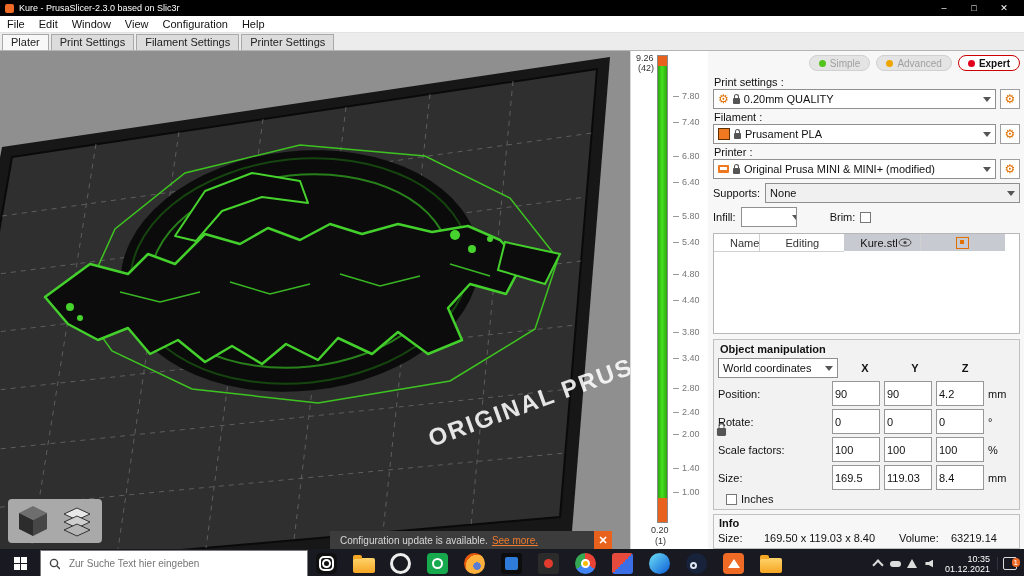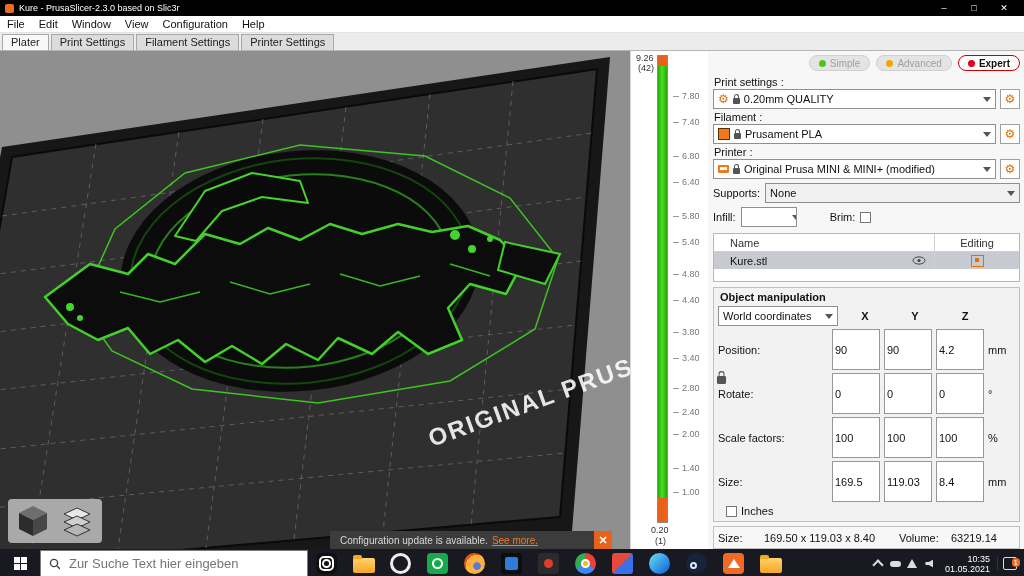--- a/index.html
+++ b/index.html
@@ -66,35 +66,35 @@
   .mini-lock::before{content:"";position:absolute;top:-4px;left:1px;width:5px;height:4px;border:1px solid #555;border-bottom:none;border-radius:3px 3px 0 0;box-sizing:border-box;}
   .spool{width:10px;height:10px;background:#f07820;border:1px solid #5a3000;flex:0 0 auto;}
   .mini-printer{width:11px;height:8px;background:#f07820;border-radius:1px;position:relative;flex:0 0 auto;}
   .mini-printer::before{content:"";position:absolute;top:2px;left:2px;width:7px;height:3px;background:#fff;}
 
   .inline-row{display:flex;align-items:center;gap:5px;margin-top:4px;}
   .combo.small{flex:0 0 auto;width:46px;background:#fff;gap:46px;}
   .combo.wide{background:#f0f0f0;}
   .checkbox{width:11px;height:11px;background:#fff;border:1px solid #777;box-sizing:border-box;flex:0 0 auto;}
 
-  .obj-table{margin-top:6px;height:146px;border:1px solid #b8b8b8;background:#fff;display:flex;flex-direction:column;}
+  .obj-table{margin-top:6px;height:146px;border:1px solid #b8b8b8;background:#fff;display:flex;flex-direction:row;}
   .obj-header{display:flex;height:17px;border-bottom:1px solid #d0d0d0;align-items:center;color:#333;}
   .col-name{flex:1;padding-left:16px;display:flex;align-items:center;}
   .col-edit{width:85px;border-left:1px solid #d0d0d0;text-align:center;height:100%;display:flex;align-items:center;justify-content:center;box-sizing:border-box;}
   .obj-row{display:flex;height:17px;background:#c7cad0;align-items:center;}
   .obj-row .eye{margin-left:auto;margin-right:8px;display:flex;}
   .edit-ic{width:11px;height:10px;border:1px solid #e07000;position:relative;}
   .edit-ic::after{content:"";position:absolute;left:3px;top:2px;width:4px;height:4px;background:#e07000;}
   .obj-empty{flex:1;background:#fff;}
 
   .manip{margin-top:5px;border:1px solid #c0c0c0;background:#f2f2f2;padding:3px 4px 4px 4px;position:relative;}
   .manip-title{font-weight:bold;margin:0 0 2px 2px;}
   .m-row{display:flex;align-items:center;margin-top:3px;gap:4px;}
   .m-label{width:110px;white-space:nowrap;}
-  .m-input{width:42px;height:15px;border:1px solid #979797;background:#fff;font-size:11px;padding:12px 2px;font-family:"Liberation Sans",sans-serif;color:#111;}
+  .m-input{width:42px;height:15px;border:1px solid #979797;background:#fff;font-size:11px;padding:4px 2px;font-family:"Liberation Sans",sans-serif;color:#111;}
   .m-unit{width:22px;}
   .m-select{width:110px;flex:0 0 auto;}
   .m-axis{width:46px;text-align:center;font-weight:bold;}
   .scale-lock{position:absolute;left:4px;top:86px;transform:scale(1.3);}
   .inches-row{margin-left:8px;}
 
   .info{margin-top:4px;border:1px solid #c0c0c0;background:#f7f7f7;padding:2px 4px 4px 4px;}
   .info-title{font-weight:bold;margin-left:1px;}
   .info-row{display:flex;margin-top:3px;}
   .info-row .l1{width:46px;}
@@ -103,21 +103,21 @@
 
   .slice-btn{margin-top:auto;height:21px;background:linear-gradient(#fdfdfd,#cfcfcf);border:1px solid #999;border-bottom:none;
              display:flex;align-items:center;justify-content:center;color:#222;}
 
   
   .taskbar{height:29px;background:#191922;display:flex;align-items:stretch;color:#fff;}
   .start{width:40px;display:flex;align-items:center;justify-content:center;}
   .win-logo{display:grid;grid-template-columns:6px 6px;grid-template-rows:6px 6px;gap:1px;}
   .win-logo span{background:#fff;}
   .searchbox{width:268px;background:#fff;border:1px solid #7a7a7a;display:flex;align-items:center;gap:7px;padding:0 8px;box-sizing:border-box;margin:1px 0;}
-  .searchbox input{border:none;outline:none;font-size:13px;width:100%;color:#333;background:transparent;font-family:"Liberation Sans",sans-serif;}
+  .searchbox input{border:none;outline:none;font-size:10px;width:100%;color:#333;background:transparent;font-family:"Liberation Sans",sans-serif;}
   .task-icons{display:flex;align-items:stretch;}
   .task-icon{width:37px;display:flex;align-items:center;justify-content:center;}
   .ic{width:21px;height:21px;position:relative;box-sizing:border-box;}
   .ic-camera{background:#101010;border-radius:5px;}
   .ic-camera::before{content:"";position:absolute;inset:3px;border:2px solid #fff;border-radius:5px;}
   .ic-camera::after{content:"";position:absolute;left:6px;top:6px;width:5px;height:5px;border:2px solid #fff;border-radius:50%;}
   .ic-folder{width:22px;height:15px;background:linear-gradient(#ffd36b,#f5a623);border-radius:2px;position:relative;margin-top:4px;}
   .ic-folder::before{content:"";position:absolute;top:-3px;left:0;width:9px;height:4px;background:#f5a623;border-radius:2px 2px 0 0;}
   .ic-ring{border-radius:50%;border:3px solid #ededed;background:transparent;}
   .ic-green{background:#17a94e;border-radius:4px;}
@@ -445,20 +445,21 @@
           <input class="m-input" value="8.4" style="">
           <span class="m-unit">mm</span>
         </div>
         <div class="m-row inches-row">
           <span class="checkbox"></span>
           <span>Inches</span>
         </div>
       </div>
 
       <div class="info">
+        <div class="info-title">Info</div>
         <div class="info-row">
           <span class="l1">Size:</span>
           <span class="v1">169.50 x 119.03 x 8.40</span>
           <span class="l2">Volume:</span>
           <span>63219.14</span>
         </div>
       </div>
 
     </div>
   </div>
@@ -528,21 +529,21 @@
           <span class="cloudy"></span>
         </span>
       <span class="tray-glyph">
           <span class="netty"></span>
         </span>
       <span class="tray-glyph">
           <span class="vol"></span>
         </span>
       <div class="clock">
         <div>10:35</div>
-        <div>01.05.2021</div>
+        <div>01.12.2021</div>
       </div>
       <div class="notifcenter">
         <span class="bubble"></span>
         <span class="badge">1</span>
       </div>
     </div>
   </div>
 
 </div>
 

